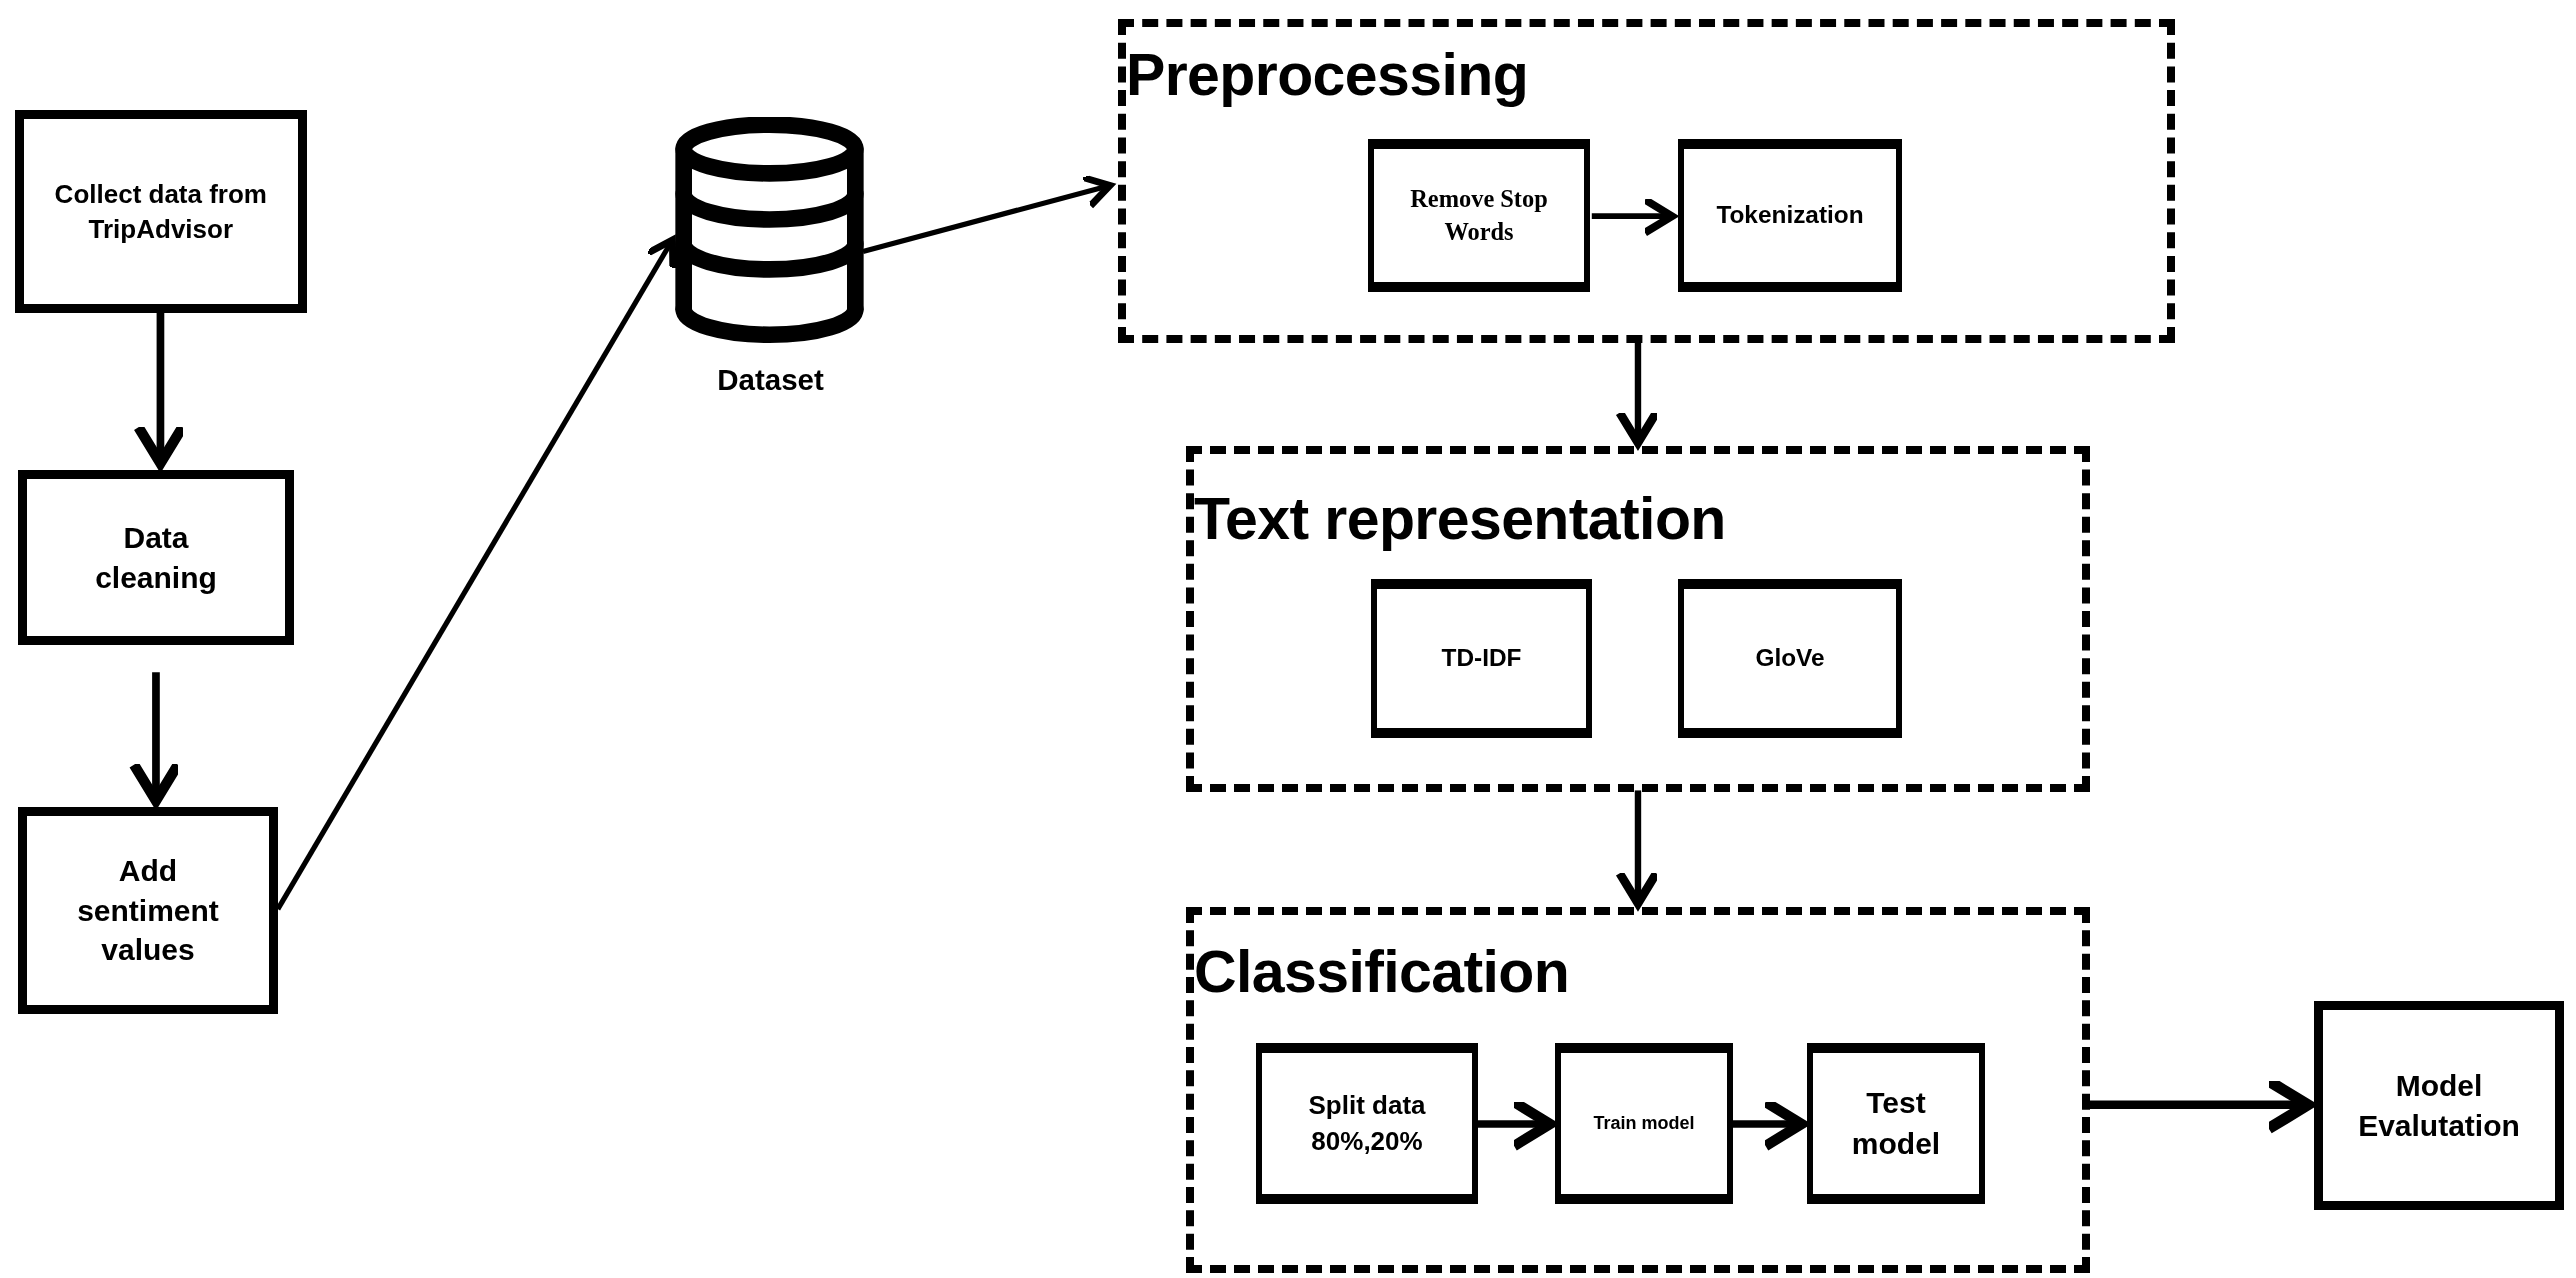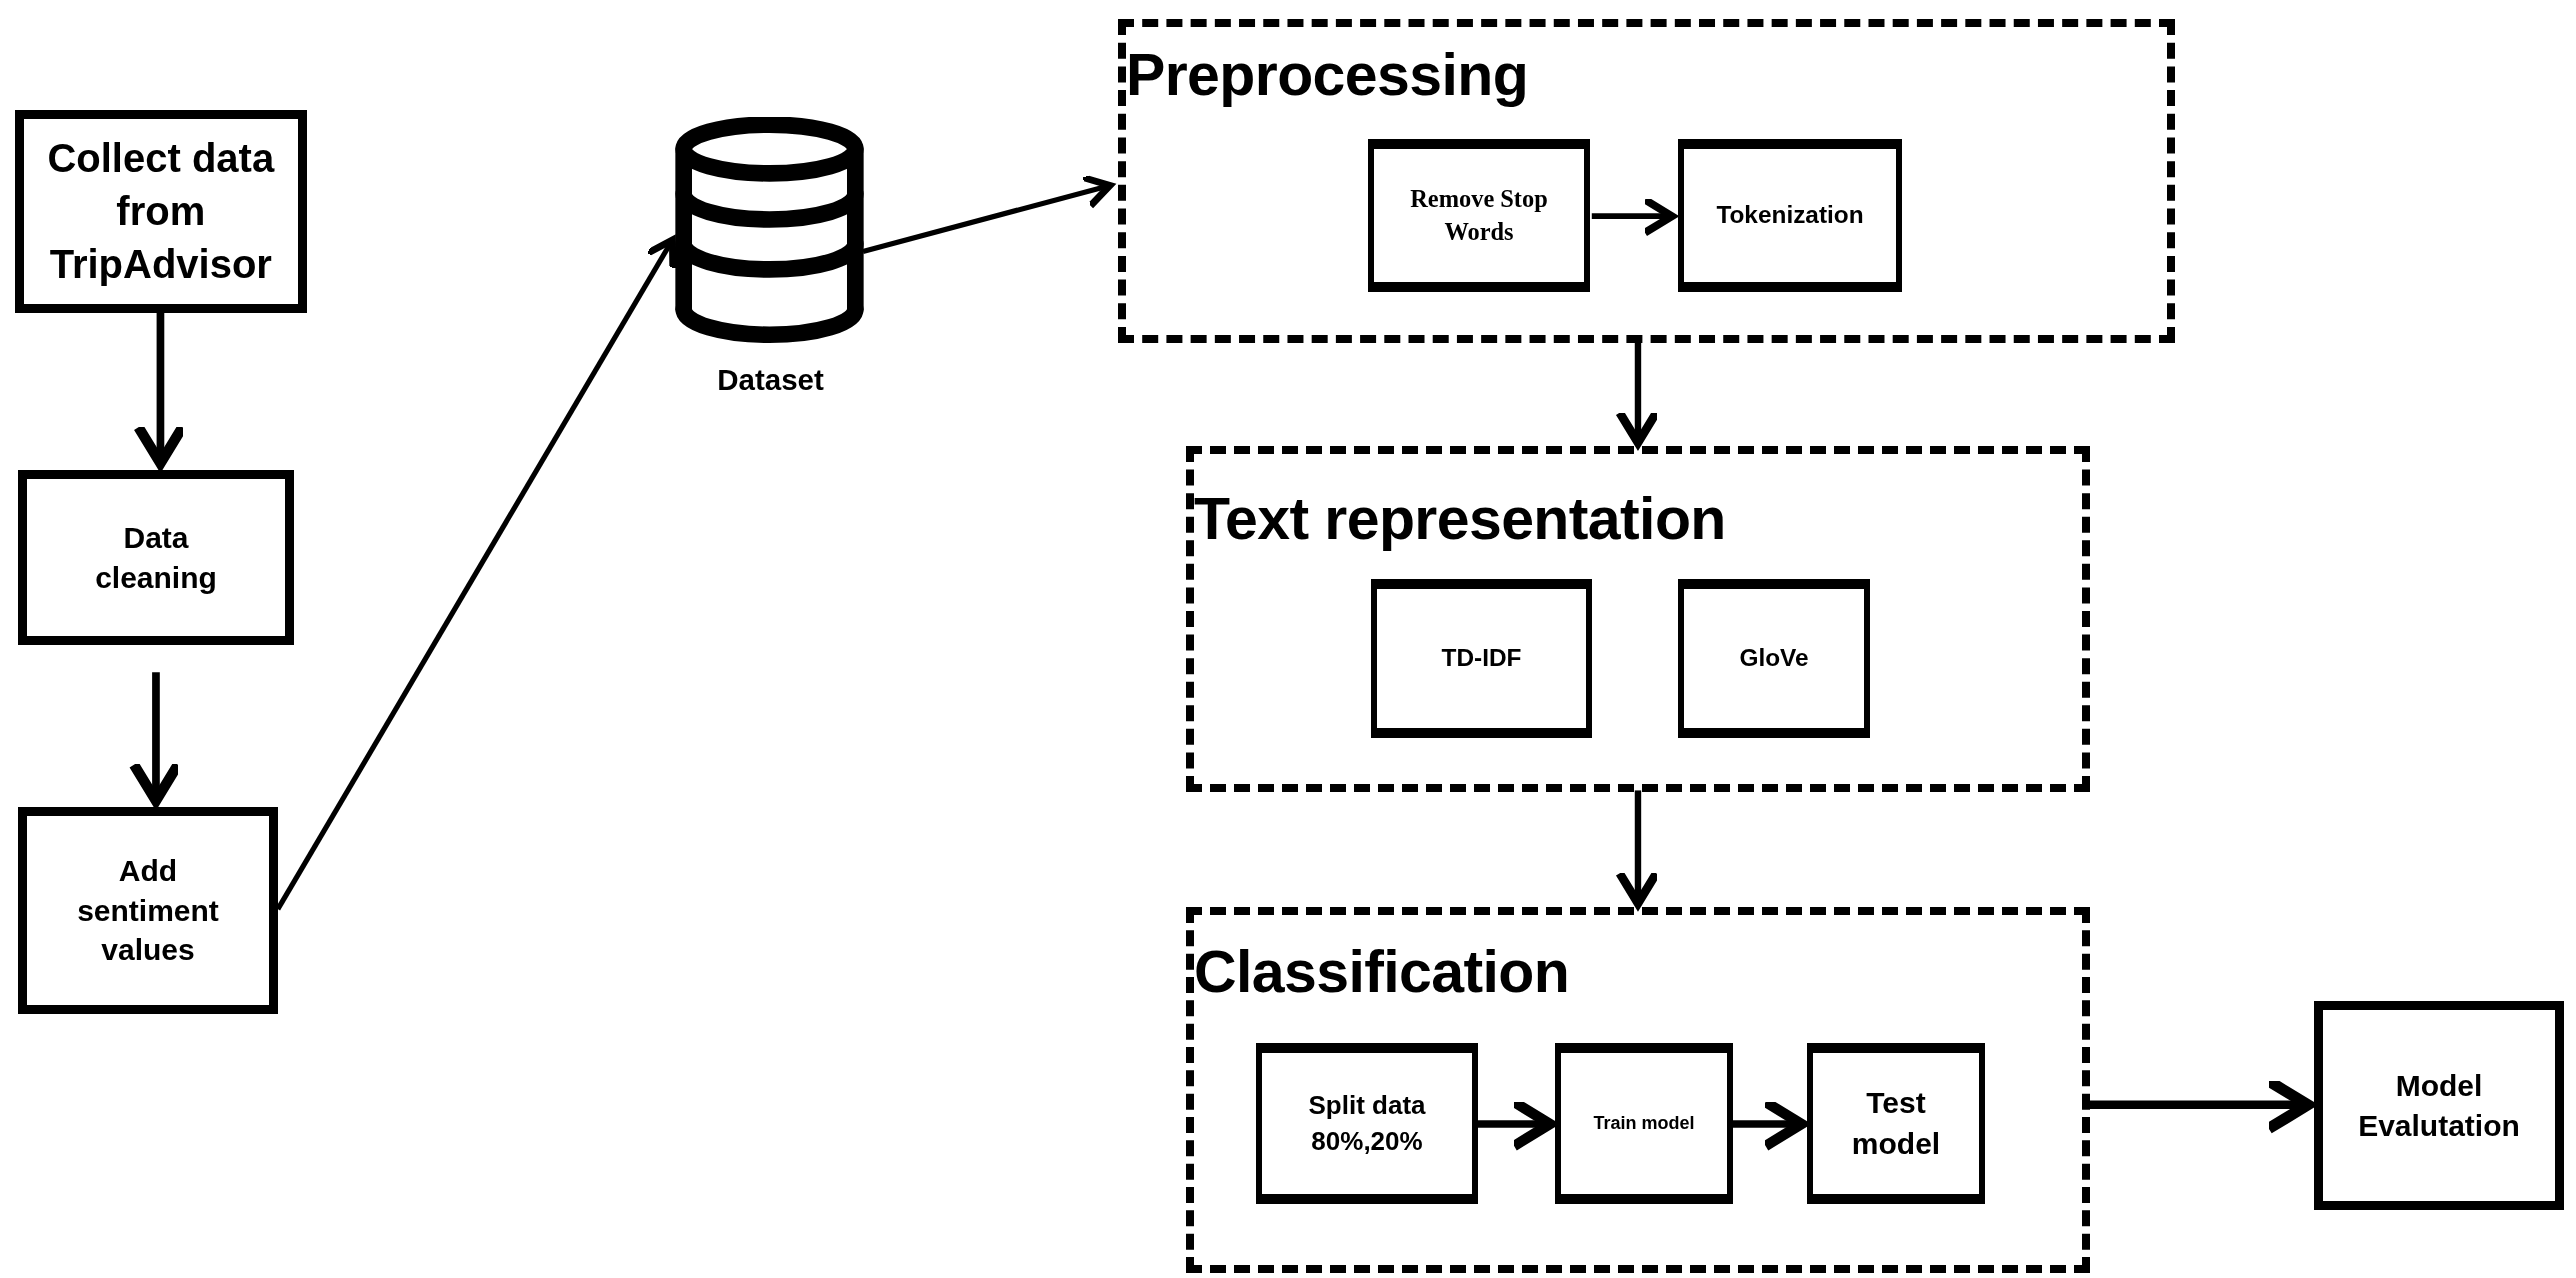--- a/index.html
+++ b/index.html
@@ -6,21 +6,21 @@
   html,body { background:#ffffff; }
   body { font-family:"Liberation Sans", sans-serif; color:#000; }
   #canvas { position:relative; width:2576px; height:1278px; background:#ffffff; overflow:hidden; }
 
   
   .node {
     position:absolute; background:#ffffff; border:9.6px solid #000;
     display:flex; align-items:center; justify-content:center;
     text-align:center; font-weight:bold; line-height:1.32;
   }
-  #node-collect   { left:14.8px;   top:110px;  width:292px; height:203px; font-size:40px; padding:0 13px; }
+  #node-collect   { left:14.8px;   top:110px;  width:292px; height:203px; font-size:26px; padding:0 13px; }
   #node-clean     { left:18px;   top:470px;  width:276px; height:175px; font-size:30px; padding:0 45px; }
   #node-sentiment { left:18px;   top:807px; width:260px; height:207px; font-size:30px; padding:4px 19px; }
   #node-modeleval { left:2314px; top:1001px; width:250px; height:209px; font-size:30px; padding:0 6.4px; }
 
   
   .group { position:absolute; border:8.3px dashed #000; background:transparent; }
   #group-preprocessing { left:1118px; top:19px;   width:1057px; height:324px; }
   #group-textrep       { left:1186px; top:446px;  width:904px; height:346px; }
   #group-classify      { left:1186px; top:907px; width:904px; height:366px; }
   .group-title {
@@ -33,21 +33,21 @@
 
   
   .step {
     position:absolute; background:#ffffff; border-color:#000; border-style:solid;
     border-width:10.3px 6.4px; display:flex; align-items:center; justify-content:center;
     text-align:center; font-weight:bold; font-size:24.4px; line-height:1.35;
   }
   #step-removestop { left:242px; top:112px; width:222px; height:153px; padding:0 9px;font-family:Liberation Serif, serif; }
   #step-token      { left:552px; top:112px; width:224px; height:153px; padding:0 6.4px; }
   #step-tdidf      { left:177px; top:125px; width:221px; height:159px; }
-  #step-glove      { left:484px; top:125px; width:192px; height:159px; }
+  #step-glove      { left:484px; top:125px; width:224px; height:159px; }
   #step-split      { left:62px;  top:128px; width:222px; height:161px; font-size:26px; padding:0 0; }
   #step-train      { left:361px; top:128px; width:178px; height:161px; font-size:18px; padding:0 28px; }
   #step-test       { left:613px; top:128px; width:178px; height:161px; font-size:30px; padding:0 28px; }
 
   
   #dataset-icon  { position:absolute; left:667px; top:117px; width:205px; height:228px; }
   #dataset-label { position:absolute; left:642px; top:363px; width:257px; text-align:center;
                    font-weight:bold; font-size:29.5px; }
 
   

